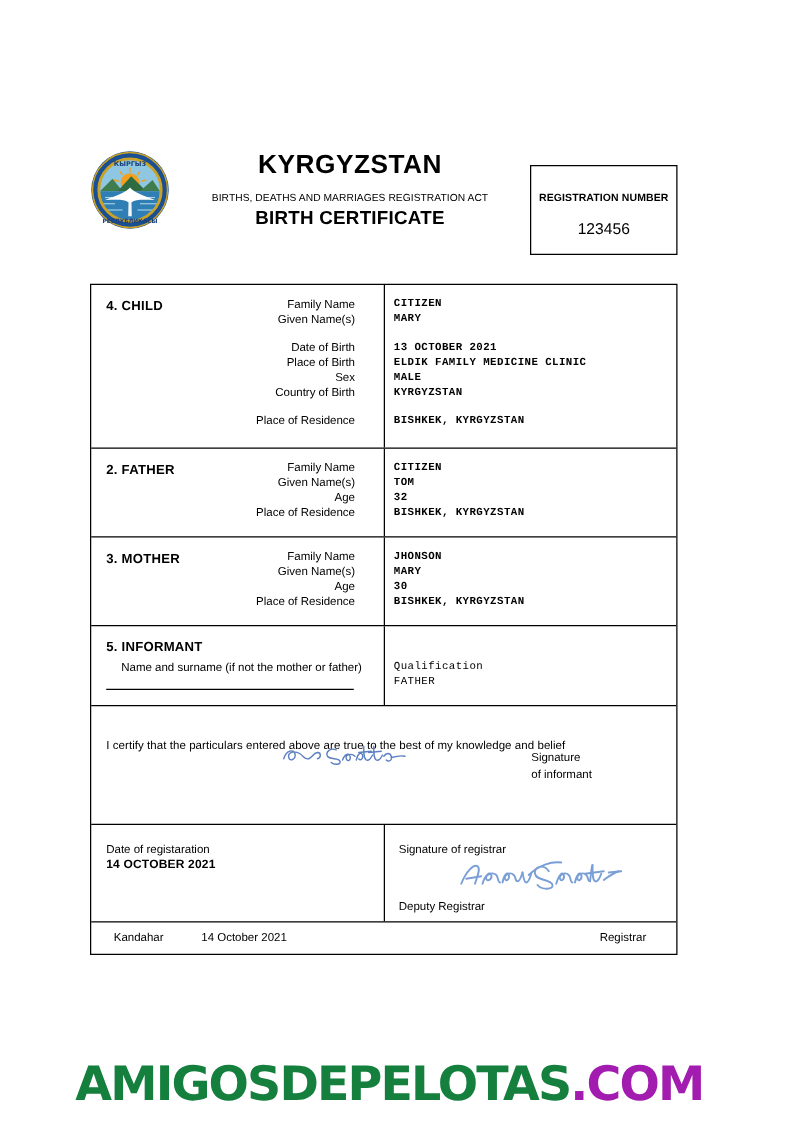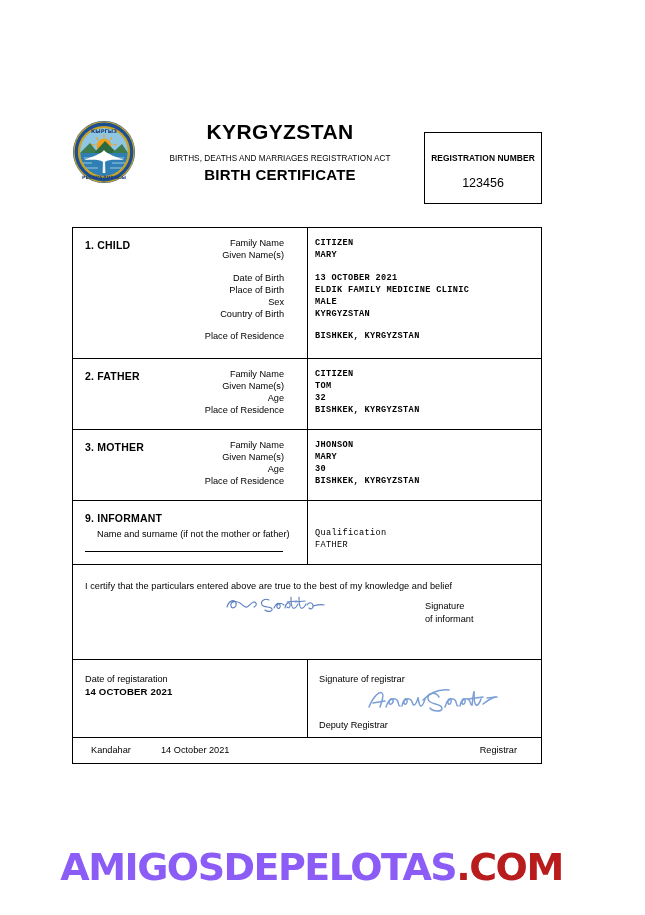--- a/index.html
+++ b/index.html
@@ -189,21 +189,21 @@
     font-size: 8.6px;
     font-weight: normal;
     letter-spacing: 0.35px;
     line-height: 12px;
   }
 
   
   .certify-text {
     position: absolute;
     left: 12px;
-    top: 16px;
+    top: 26px;
     font-size: 9.2px;
     letter-spacing: 0.05px;
   }
   .sig-informant {
     position: absolute;
     left: 148px;
     top: 26px;
     width: 120px;
     height: 26px;
   }
@@ -286,22 +286,22 @@
     bottom: 28px;
     text-align: center;
     font-family: "DejaVu Sans", sans-serif;
     font-size: 38px;
     font-weight: bold;
     letter-spacing: -1.5px;
     line-height: 40px;
     padding-right: 22px;
     box-sizing: border-box;
   }
-  .wm-a { color: #8b5cf6; }
-  .wm-b { color: #b91c1c; }
+  .wm-a { color: #15803d; }
+  .wm-b { color: #a21caf; }
 </style>
 </head>
 <body>
 
 <div class="page">
 
   <div class="header">
 
     <div class="emblem">
       <svg viewBox="0 0 64 64" width="64" height="64">
@@ -354,21 +354,21 @@
     <div class="regbox">
       <div class="regbox-label">REGISTRATION NUMBER</div>
       <div class="regbox-value">123456</div>
     </div>
   </div>
 
   <div class="table">
 
     <div class="row" id="row-child">
       <div class="divider"></div>
-      <div class="section-title">1. CHILD</div>
+      <div class="section-title">4. CHILD</div>
       <div class="fields">
         <div class="field">
           <div class="f-label">Family Name</div>
           <div class="f-value">CITIZEN</div>
         </div>
         <div class="field">
           <div class="f-label">Given Name(s)</div>
           <div class="f-value">MARY</div>
         </div>
         <div class="field gap">
@@ -435,21 +435,21 @@
         </div>
         <div class="field">
           <div class="f-label">Place of Residence</div>
           <div class="f-value">BISHKEK, KYRGYZSTAN</div>
         </div>
       </div>
     </div>
 
     <div class="row" id="row-informant">
       <div class="divider"></div>
-      <div class="section-title">9. INFORMANT</div>
+      <div class="section-title">5. INFORMANT</div>
       <div class="inf-sub">Name and surname (if not the mother or father)</div>
       <div class="inf-rule"></div>
       <div class="inf-qual">
         <div>Qualification</div>
         <div>FATHER</div>
       </div>
     </div>
 
     <div class="row" id="row-certify">
       <div class="certify-text">I certify that the particulars entered above are true to the best of my knowledge and belief</div>

